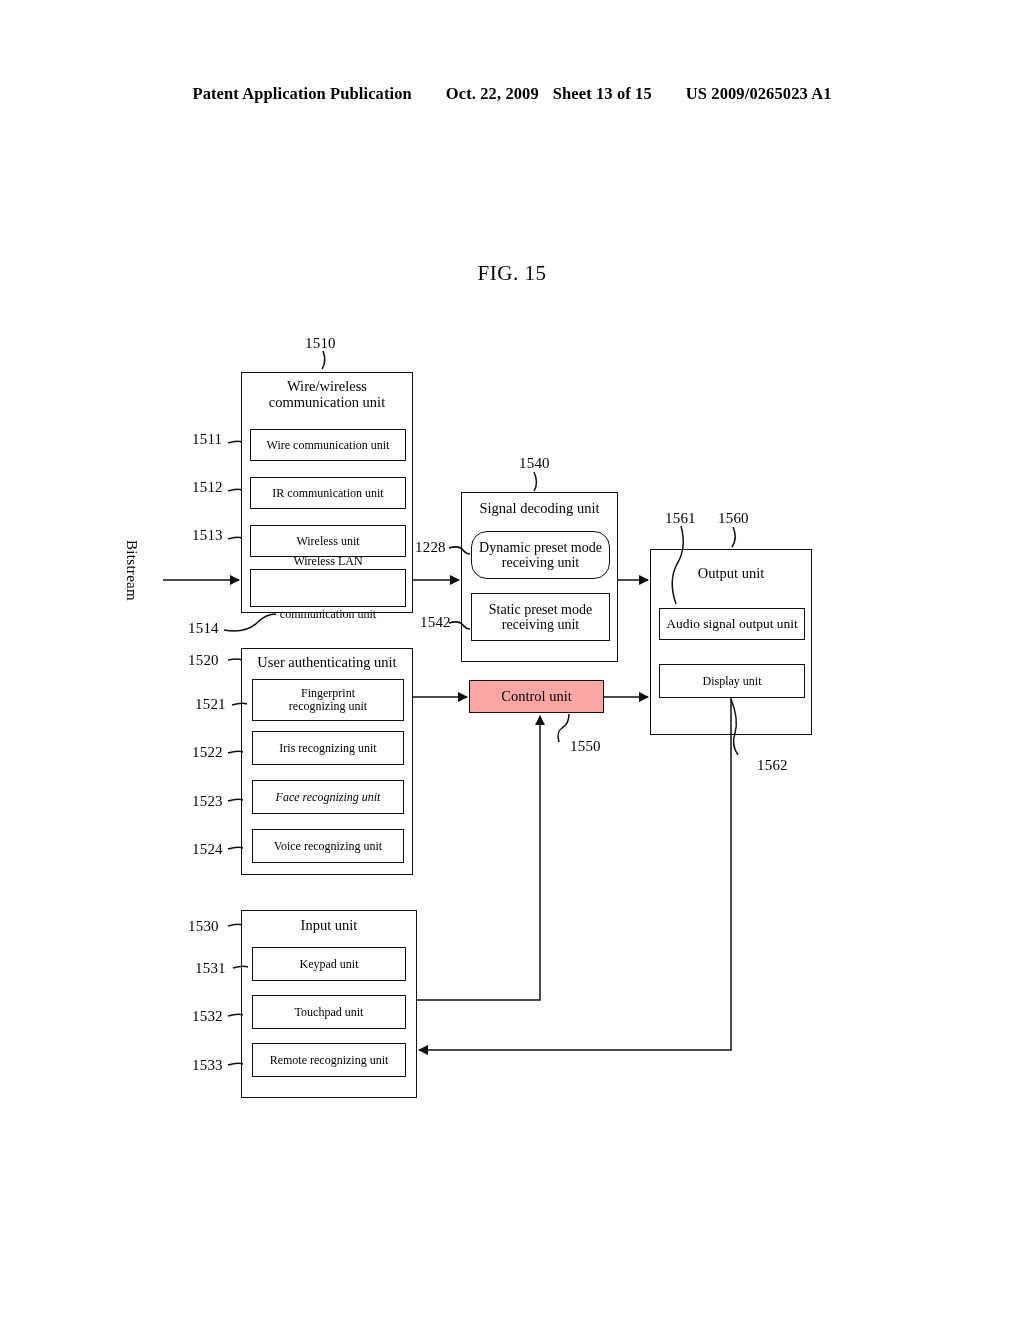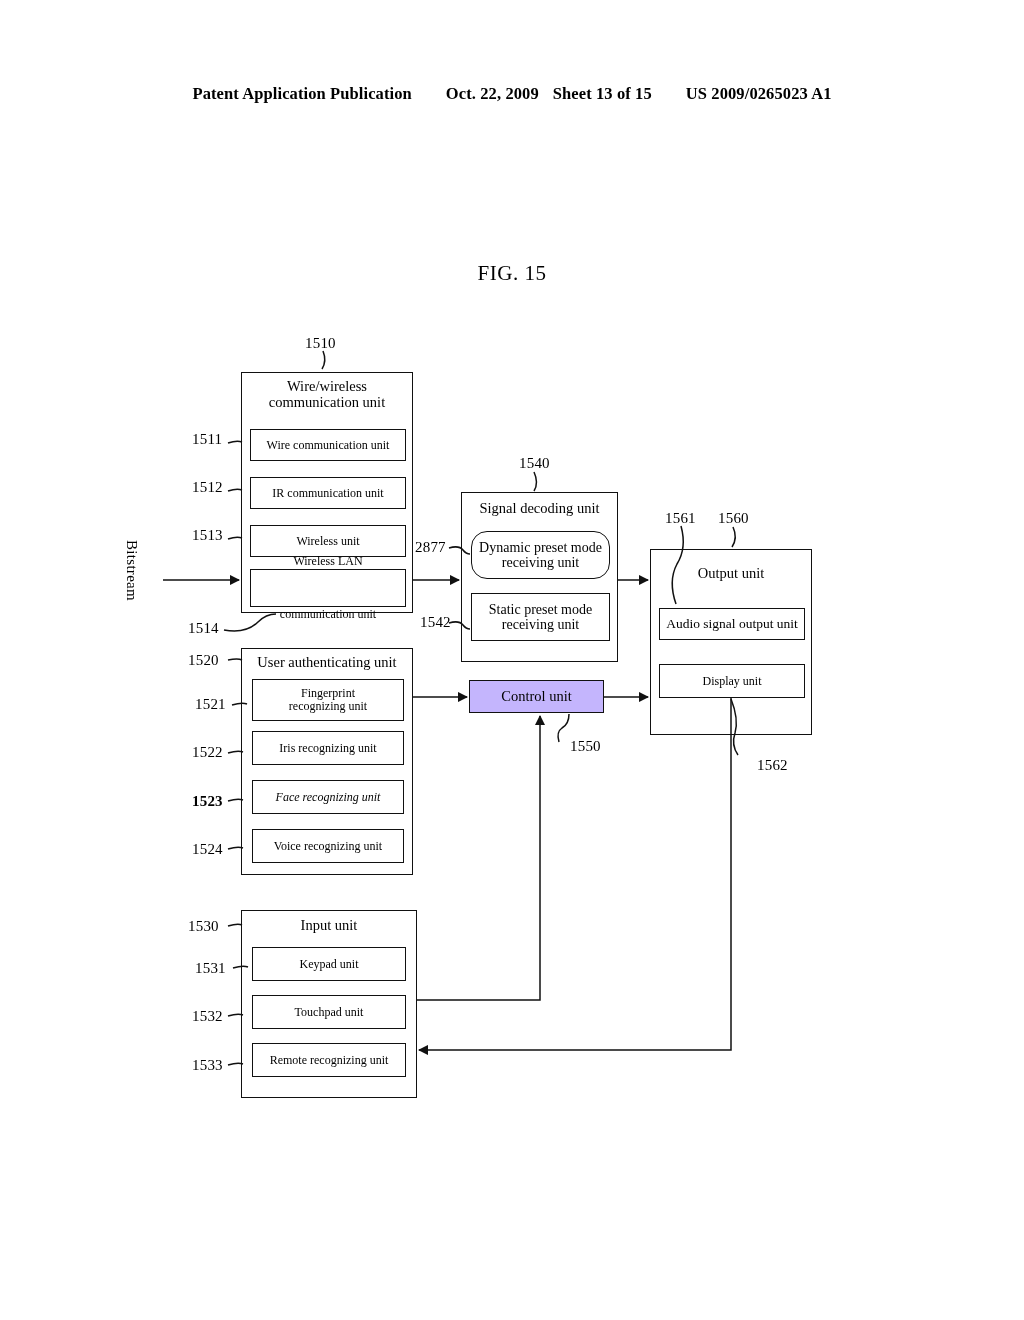--- a/index.html
+++ b/index.html
@@ -80,21 +80,21 @@
   .grouplabel {
     position: absolute;
     width: 100%;
     text-align: center;
     font-size: 14.5px;
     line-height: 1.08;
   }
   .plainbox {
     position: absolute;
     border: 1.6px solid #111;
-    background: #c4b5fd;
+    background: #fca5a5;
     box-sizing: border-box;
     display: flex;
     align-items: center;
     justify-content: center;
     text-align: center;
     font-size: 14.5px;
     line-height: 1.1;
   }
   .refnum {
     position: absolute;
@@ -169,21 +169,21 @@
     <div class="inner" style="left:10px; top:131px; width:152px; height:34px;font-style:italic;">
       <span>Face recognizing unit</span>
     </div>
     <div class="inner" style="left:10px; top:180px; width:152px; height:34px;">
       <span>Voice recognizing unit</span>
     </div>
   </div>
   <div class="refnum" style="left:188px; top:652px;">1520</div>
   <div class="refnum" style="left:195px; top:696px;">1521</div>
   <div class="refnum" style="left:192px; top:744px;">1522</div>
-  <div class="refnum" style="left:192px; top:793px;font-weight:bold;">1523</div>
+  <div class="refnum" style="left:192px; top:793px;">1523</div>
   <div class="refnum" style="left:192px; top:841px;">1524</div>
 
   <div class="box" style="left:241px; top:910px; width:176px; height:188px;">
     <div class="grouplabel" style="top:7px;">Input unit</div>
     <div class="inner" style="left:10px; top:36px; width:154px; height:34px;">
       <span>Keypad unit</span>
     </div>
     <div class="inner" style="left:10px; top:84px; width:154px; height:34px;">
       <span>Touchpad unit</span>
     </div>
@@ -201,21 +201,21 @@
     <div class="inner" style="left:9px; top:38px; width:139px; height:48px; flex-direction:column; font-size:14px;border-radius:16px;">
       <span>Dynamic preset mode</span>
       <span>receiving unit</span>
     </div>
     <div class="inner" style="left:9px; top:100px; width:139px; height:48px; flex-direction:column; font-size:14px;">
       <span>Static preset mode</span>
       <span>receiving unit</span>
     </div>
   </div>
   <div class="refnum" style="left:519px; top:455px;">1540</div>
-  <div class="refnum" style="left:415px; top:539px;">2877</div>
+  <div class="refnum" style="left:415px; top:539px;">1228</div>
   <div class="refnum" style="left:420px; top:614px;">1542</div>
 
   <div class="plainbox" style="left:469px; top:680px; width:135px; height:33px;">
     <span>Control unit</span>
   </div>
   <div class="refnum" style="left:570px; top:738px;">1550</div>
 
   <div class="box" style="left:650px; top:549px; width:162px; height:186px;">
     <div class="grouplabel" style="top:16px;">Output unit</div>
     <div class="inner" style="left:8px; top:58px; width:146px; height:32px; font-size:13.5px;">

